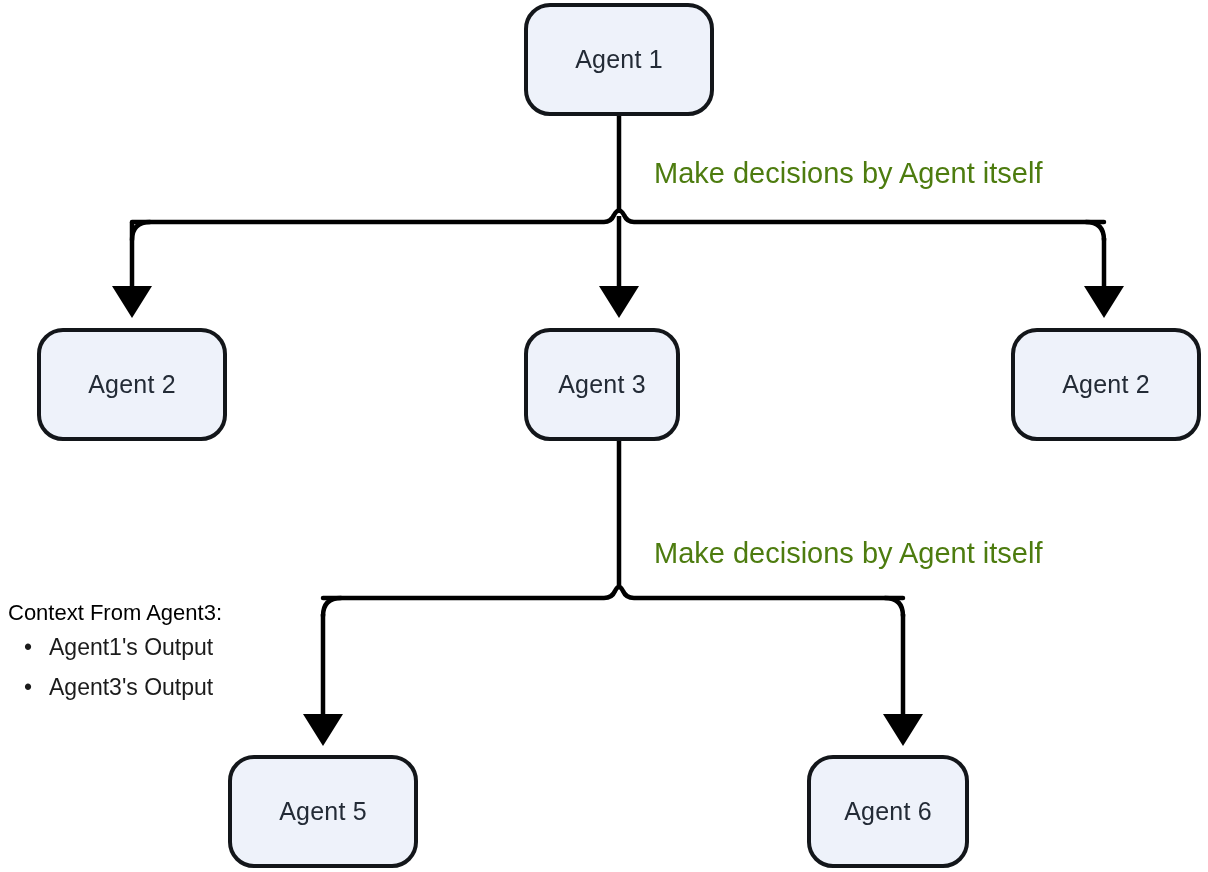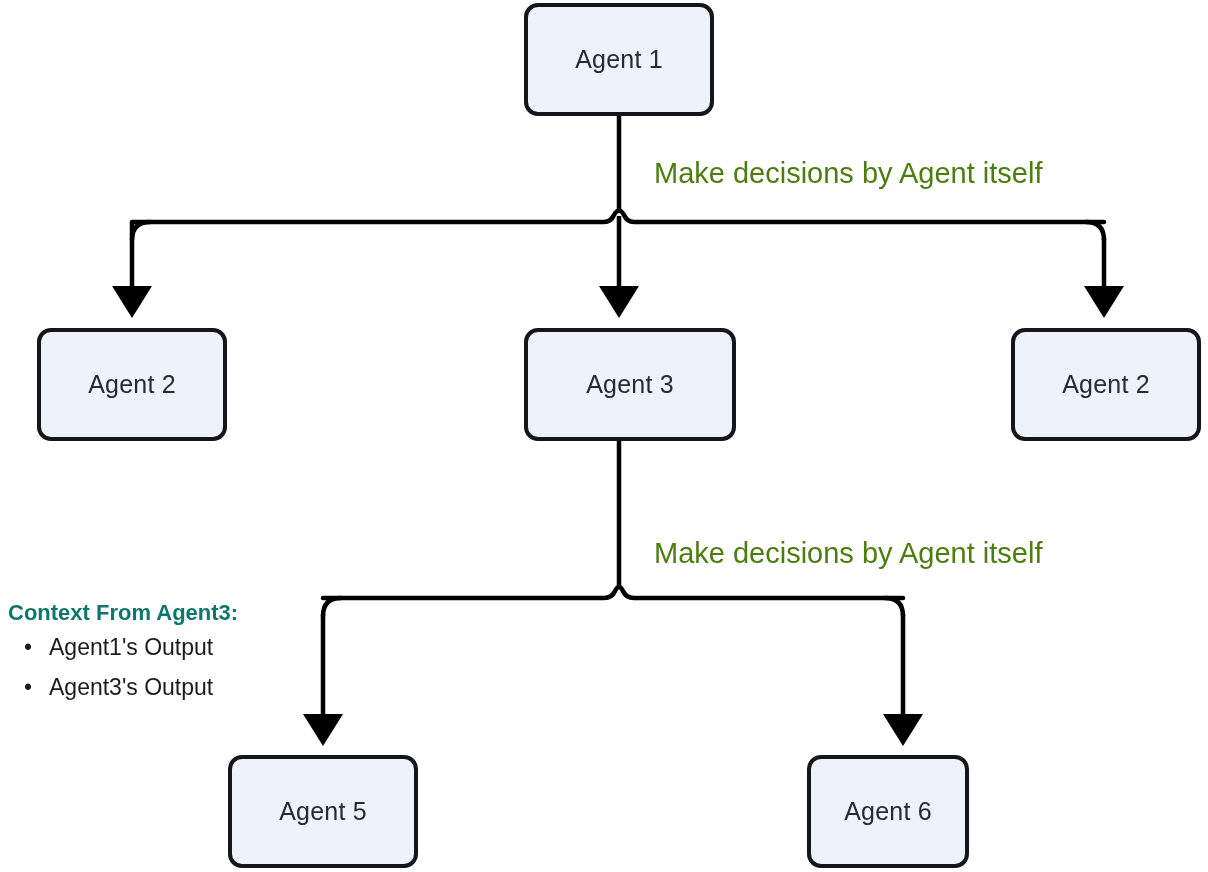--- a/index.html
+++ b/index.html
@@ -25,21 +25,21 @@
     top: 0;
     width: 1208px;
     height: 872px;
     pointer-events: none;
   }
   .node {
     position: absolute;
     box-sizing: border-box;
     background: #eef2fa;
     border: 4px solid #13161a;
-    border-radius: 14px;
+    border-radius: 26px;
     display: flex;
     align-items: center;
     justify-content: center;
   }
   .node-label {
     font-size: 25px;
     line-height: 1;
     color: #232b36;
     letter-spacing: 0.2px;
     white-space: nowrap;
@@ -55,24 +55,23 @@
   }
   .context-block {
     position: absolute;
     left: 4px;
     top: 600px;
     width: 300px;
   }
   .context-title {
     font-size: 22px;
     line-height: 1.18;
-    color: #0f766e;
+    color: #000000;
     margin: 0 0 2px 4px;
     white-space: nowrap;
-    font-weight: bold;
   }
   .context-list {
     list-style: none;
     margin: 0;
     padding: 0;
   }
   .context-list li {
     position: relative;
     font-size: 23px;
     line-height: 1.72;
@@ -124,21 +123,21 @@
   </svg>
 
   <div class="node" style="left:524px; top:3px; width:190px; height:113px;">
     <span class="node-label">Agent 1</span>
   </div>
 
   <div class="node" style="left:37px; top:328px; width:190px; height:113px;">
     <span class="node-label">Agent 2</span>
   </div>
 
-  <div class="node" style="left:524px; top:328px; width:212px; height:113px;">
+  <div class="node" style="left:524px; top:328px; width:156px; height:113px;">
     <span class="node-label">Agent 3</span>
   </div>
 
   <div class="node" style="left:1011px; top:328px; width:190px; height:113px;">
     <span class="node-label">Agent 2</span>
   </div>
 
   <div class="node" style="left:228px; top:755px; width:190px; height:113px;justify-content:center;">
     <span class="node-label">Agent 5</span>
   </div>

